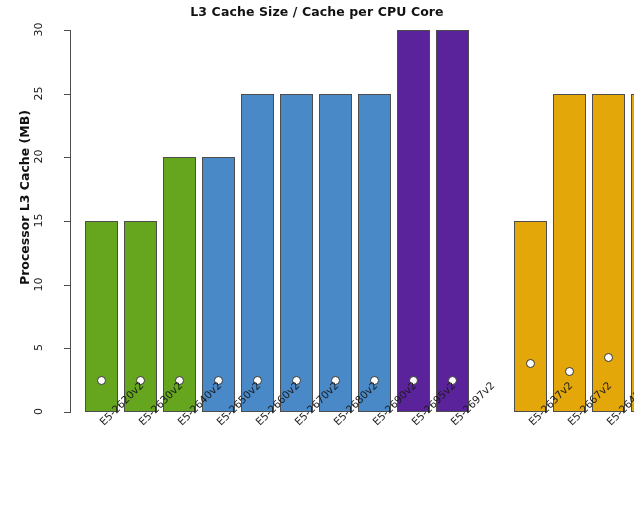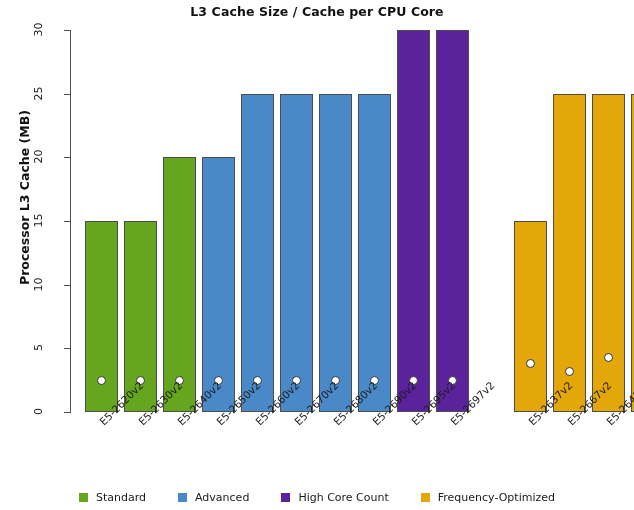--- a/index.html
+++ b/index.html
@@ -203,32 +203,14 @@
       <div class="x-label" style="left: 291.5px; top: 419px;">E5-2670v2</div>
       <div class="x-label" style="left: 330.5px; top: 419px;">E5-2680v2</div>
       <div class="x-label" style="left: 369.5px; top: 419px;">E5-2690v2</div>
       <div class="x-label" style="left: 408.5px; top: 419px;">E5-2695v2</div>
       <div class="x-label" style="left: 447.5px; top: 419px;">E5-2697v2</div>
       <div class="x-label" style="left: 525.5px; top: 419px;">E5-2637v2</div>
       <div class="x-label" style="left: 564.5px; top: 419px;">E5-2667v2</div>
       <div class="x-label" style="left: 603.5px; top: 419px;">E5-2643v2</div>
     </div>
 
-  <div id="legend">
-      <div class="legend-item">
-        <span class="legend-swatch" style="background: rgb(102, 166, 30);"></span>
-        <span class="legend-label">Standard</span>
-      </div>
-      <div class="legend-item">
-        <span class="legend-swatch" style="background: rgb(74, 137, 200);"></span>
-        <span class="legend-label">Advanced</span>
-      </div>
-      <div class="legend-item">
-        <span class="legend-swatch" style="background: rgb(91, 35, 155);"></span>
-        <span class="legend-label">High Core Count</span>
-      </div>
-      <div class="legend-item">
-        <span class="legend-swatch" style="background: rgb(227, 167, 10);"></span>
-        <span class="legend-label">Frequency-Optimized</span>
-      </div>
-    </div>
 
 </div>
 
 </body></html>

